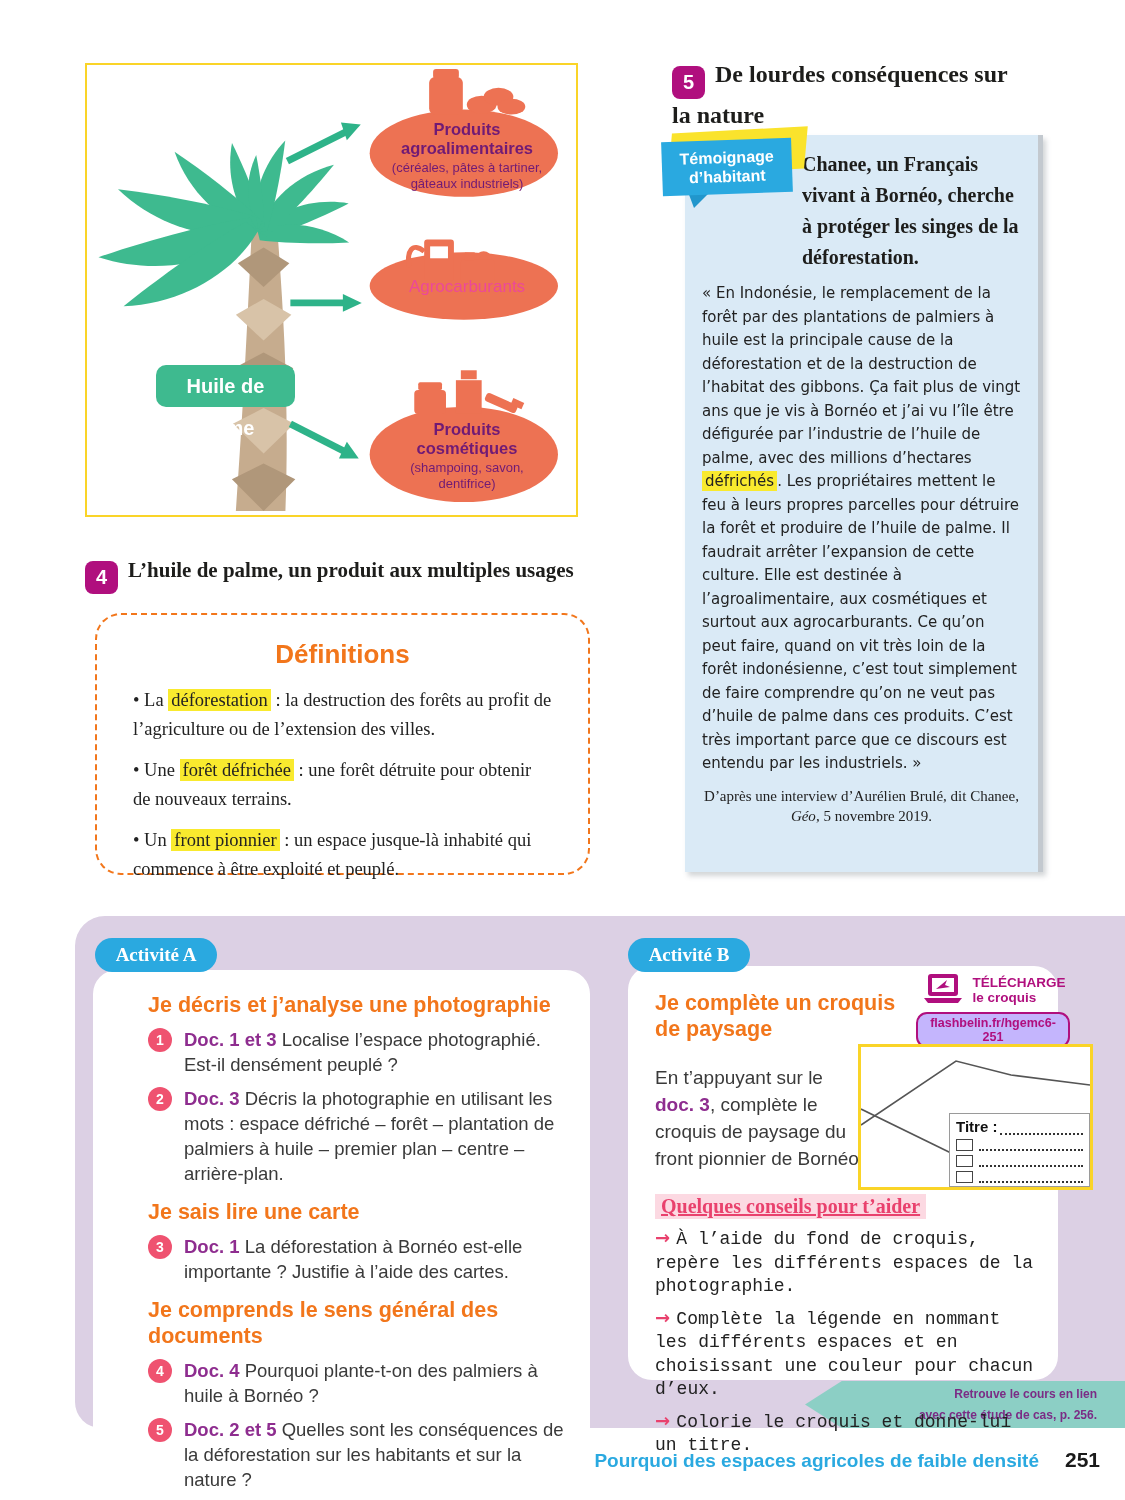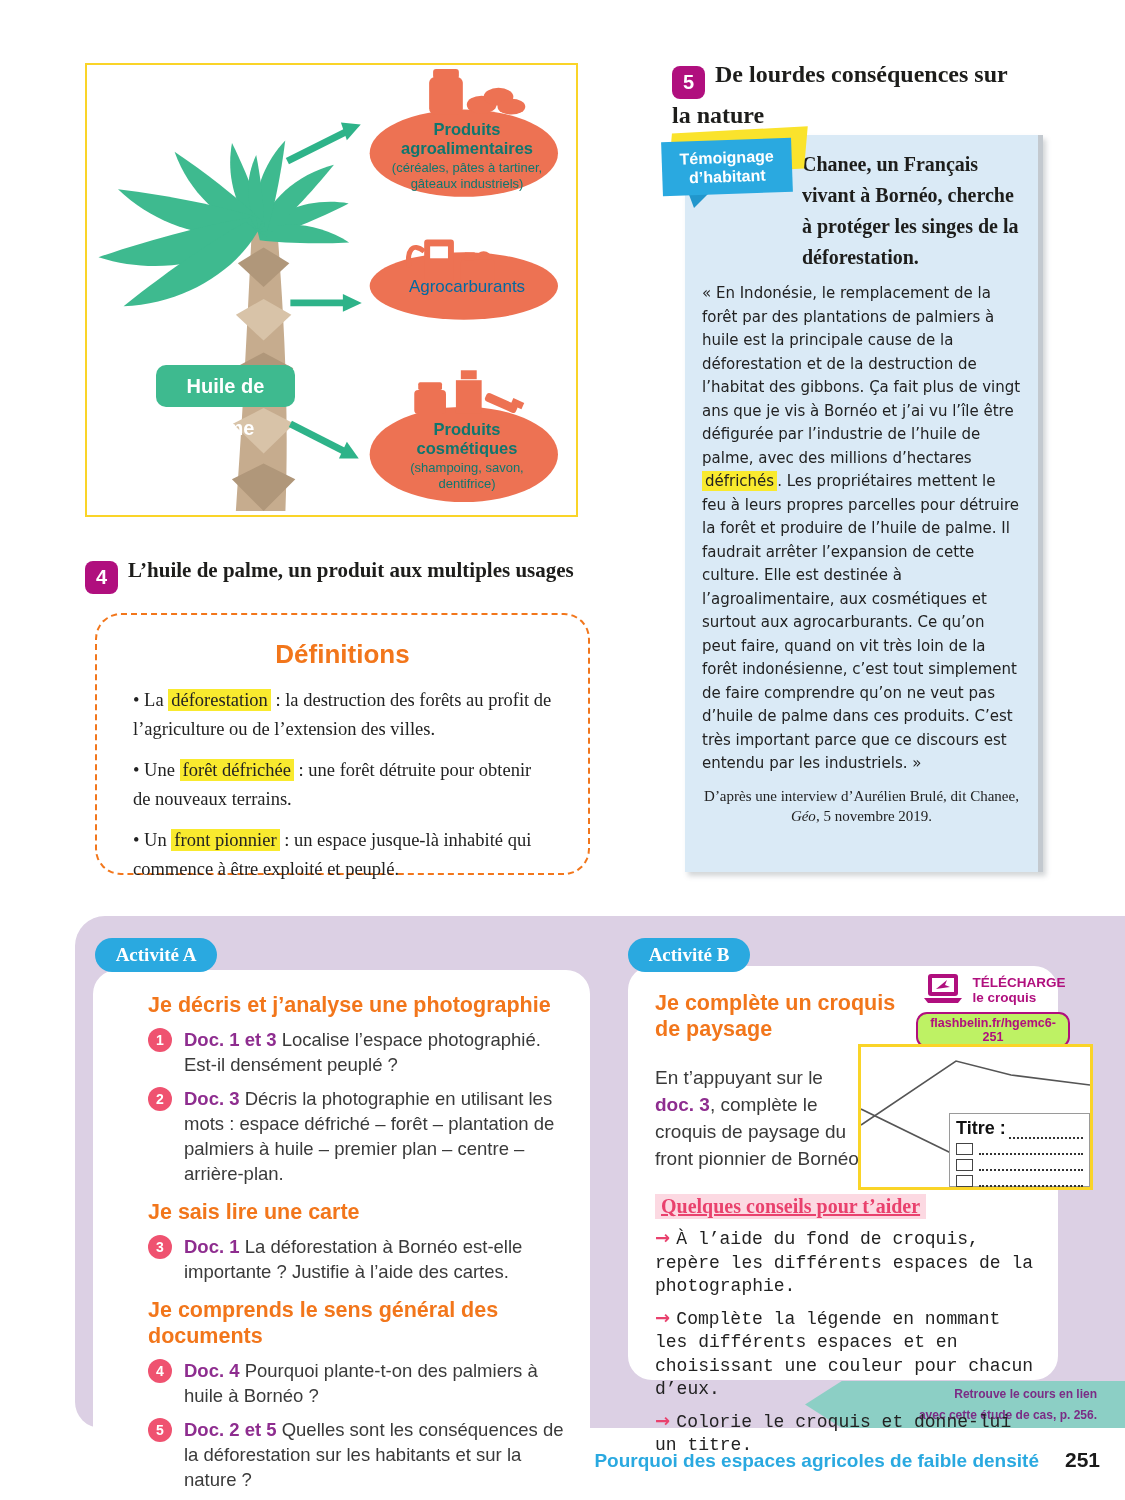--- a/index.html
+++ b/index.html
@@ -5,25 +5,25 @@
   * { margin:0; padding:0; box-sizing:border-box; }
   html,body { background:#ffffff; }
   body { width:1125px; height:1500px; position:relative; font-family:"Liberation Sans", sans-serif; overflow:hidden; }
   .abs { position:absolute; }
 
   
   .diagram-box { left:85px; top:63px; width:493px; height:454px; border:2px solid #fad428; background:#fff; }
   .diagram-box svg.scene { position:absolute; left:0; top:0; width:100%; height:100%; }
   .pill { left:69px; top:300px; width:139px; height:42px; background:#3eba8f; border-radius:10px;
           color:#fff; font-weight:bold; font-size:20px; line-height:42px; text-align:center; }
-  .etext { text-align:center; color:#0f766e; }
+  .etext { text-align:center; color:#701a75; }
   .etext .ti { font-weight:bold; font-size:16.5px; line-height:19px; display:block; margin:0 auto; }
   .etext .su { font-size:13px; line-height:15.5px; display:block; margin:2px auto 0; }
   .e1 { left:285px; top:55px; width:190px; }
-  .e2 { left:285px; top:212px; width:190px; font-size:17px; color:#0369a1; text-align:center; }
+  .e2 { left:285px; top:212px; width:190px; font-size:17px; color:#ec4899; text-align:center; }
   .e3 { left:287px; top:355px; width:186px; }
   .e3 .ti { width:150px; }
   .e3 .su { width:170px; }
 
   .caption { left:85px; top:558px; width:620px; font-family:"Liberation Serif", serif; font-weight:bold; font-size:21px; color:#1d1d1b; }
   .numbadge { display:inline-block; width:33px; height:33px; background:#b00f7e; border-radius:8px; color:#fff;
               font-family:"Liberation Sans", sans-serif; font-weight:bold; font-size:20px; line-height:33px; text-align:center; vertical-align:-7px; margin-right:10px; }
 
   
   .definitions { left:95px; top:613px; width:495px; height:262px; border:2.5px dashed #f2761b; border-radius:26px; background:#fff; padding:24px 36px 0 36px; }
@@ -68,28 +68,28 @@
   .tips { left:27px; top:228px; width:382px; }
   .tips-title { display:inline-block; background:#fcd9e2; color:#e9416d; font-family:"Liberation Serif", serif;
                 font-weight:bold; font-size:20px; padding:1px 6px;text-decoration:underline; }
   .tip { font-family:Liberation Mono, monospace; font-size:18px; line-height:23.5px; color:#222; margin-top:7px; }
   .tip::before { content:"→ "; color:#e9416d; font-family:"DejaVu Sans", sans-serif; font-weight:bold; }
 
   
   .dl { left:916px; top:972px; width:154px; z-index:3; text-align:center; }
   .dl-row { display:flex; align-items:center; gap:6px; justify-content:center; }
   .dl-txt { text-align:left; color:#b00f7e; font-weight:bold; font-size:13.5px; line-height:15px; }
-  .dl-pill { margin-top:4px; display:inline-block; border:2px solid #b00f7e; border-radius:11px; background:#bef264;
+  .dl-pill { margin-top:4px; display:inline-block; border:2px solid #b00f7e; border-radius:11px; background:#c4b5fd;
              color:#b00f7e; font-weight:bold; font-size:12.5px; padding:2px 8px; }
 
   
   .croquis { left:858px; top:1044px; width:235px; height:146px; background:#fff; border:3px solid #fad428; z-index:4; }
   .croquis svg { position:absolute; left:0; top:0; }
   .legend { position:absolute; left:88px; top:66px; width:141px; height:74px; background:#fff; border:1px solid #9a9a9a; padding:4px 6px; }
-  .legend .lt { font-weight:bold; font-size:18px; color:#111; }
+  .legend .lt { font-weight:bold; font-size:15px; color:#111; }
   .dotline { border-bottom:2px dotted #333; height:10px; flex:1; }
   .lrow { display:flex; align-items:flex-end; gap:6px; margin-top:4px; }
   .lbox { width:17px; height:12px; border:1.5px solid #444; background:#fff; }
   .ltitle { display:flex; align-items:flex-end; gap:3px; }
 
   
   .banner { left:805px; top:1381px; width:320px; height:47px; background:#8ccfc5;
             clip-path:polygon(0 50%, 11.5% 0, 100% 0, 100% 100%, 11.5% 100%);
             color:#7b2c85; font-weight:bold; font-size:12px; line-height:21px; text-align:right; padding:3px 28px 0 0; }
 

